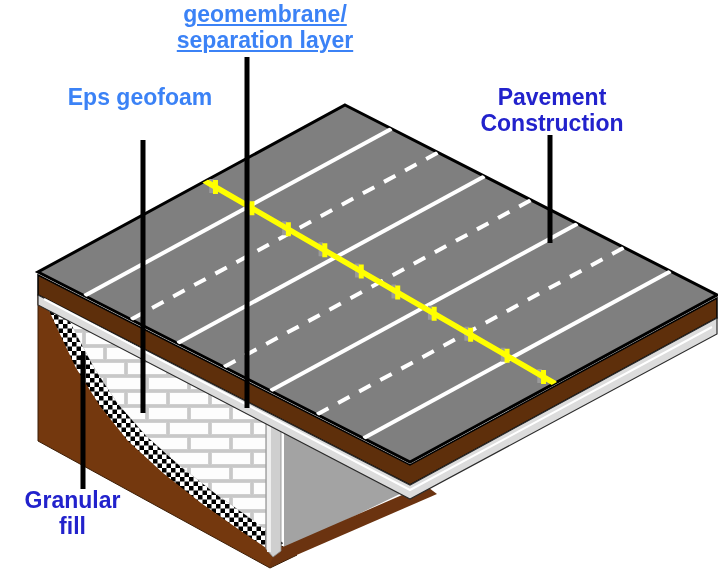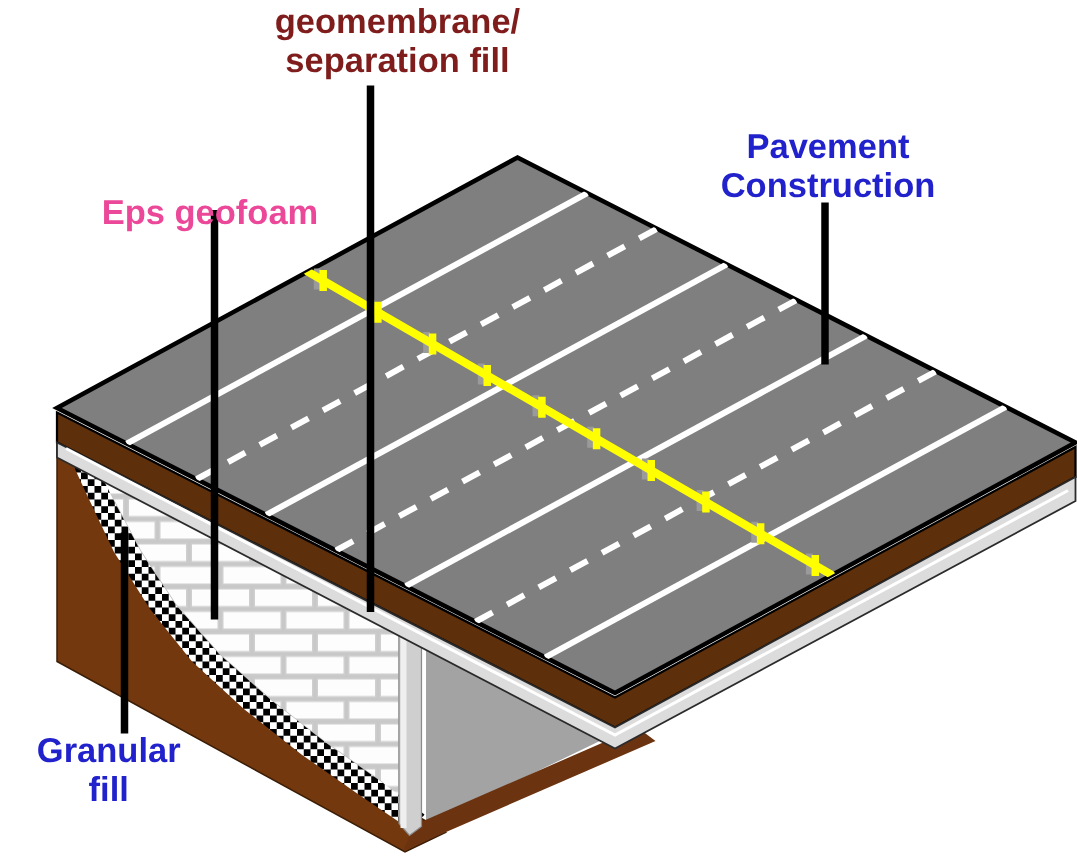--- a/index.html
+++ b/index.html
@@ -106,26 +106,26 @@
           <line x1="543.53" y1="369.94" x2="543.53" y2="383.94" stroke="#FFFF00" stroke-width="5"></line>
         </g>
   </g>
 
   <line x1="247" y1="57" x2="247" y2="408" stroke-width="5" stroke="#000000"></line>
   <line x1="143" y1="140" x2="143" y2="413" stroke-width="5" stroke="#000000"></line>
   <line x1="550" y1="135" x2="550" y2="243" stroke-width="5" stroke="#000000"></line>
   <line x1="83" y1="355" x2="83" y2="489" stroke-width="5" stroke="#000000"></line>
 </svg>
 
-<div class="diagram-label" style="left: 140px; top: 1px; width: 250px; color: #7f1d1d;">
+<div class="diagram-label" style="left: 140px; top: 1px; width: 250px; color: #3b82f6; text-decoration: underline;">
   <span>geomembrane/</span>
-  <span>separation fill</span>
+  <span>separation layer</span>
 </div>
 
-<div class="diagram-label" style="left: 35px; top: 84px; width: 210px; color: #ec4899; margin-top: 44px;">
+<div class="diagram-label" style="left: 35px; top: 84px; width: 210px; color: #3b82f6;">
   <span>Eps geofoam</span>
 </div>
 
 <div class="diagram-label" style="left: 5px; top: 487px; width: 135px; color: rgb(34, 34, 204);">
   <span>Granular</span>
   <span>fill</span>
 </div>
 
 <div class="diagram-label" style="left: 442px; top: 84px; width: 220px; color: rgb(34, 34, 204);">
   <span>Pavement</span>

